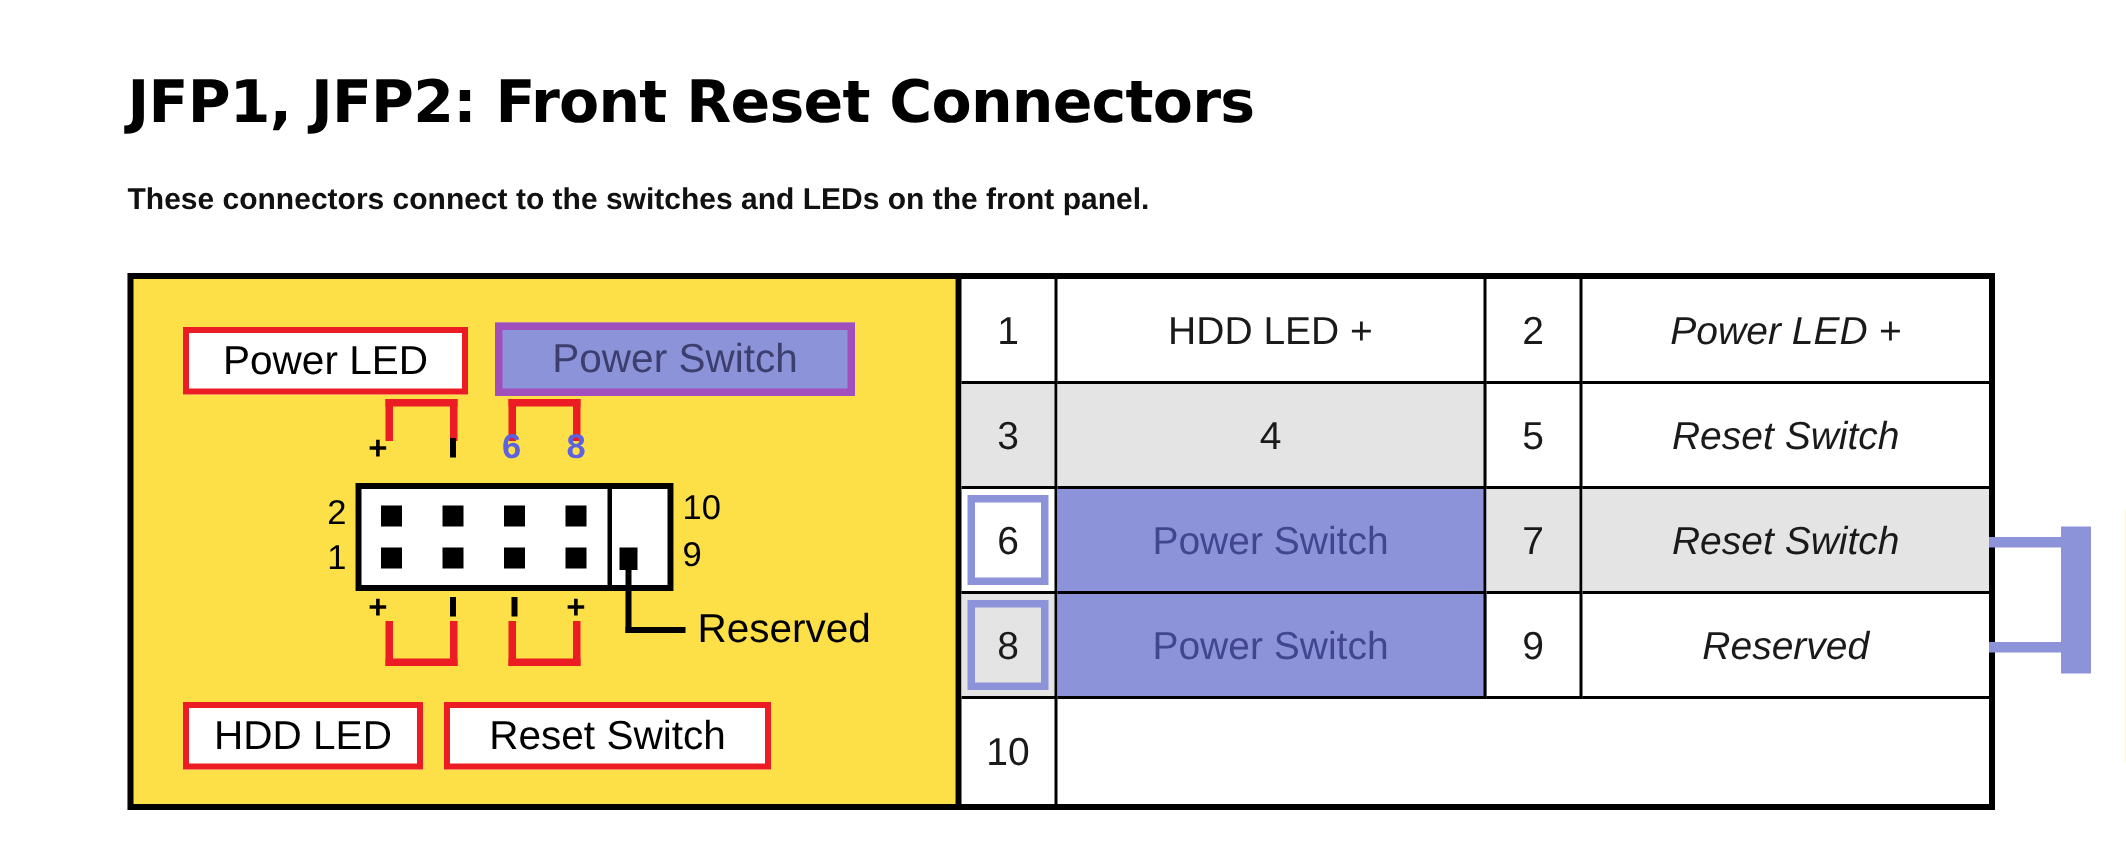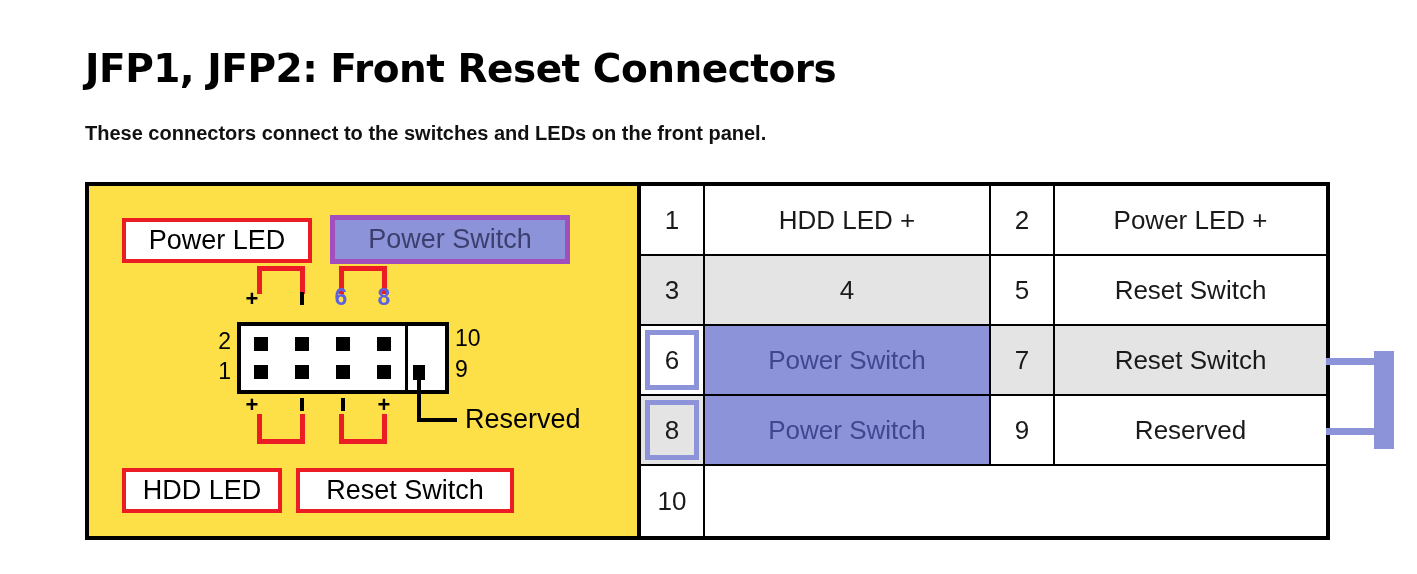--- a/index.html
+++ b/index.html
@@ -82,21 +82,21 @@
     border-left:4px solid #000;
     display:grid; grid-template-columns:64px 286px 64px 271px; grid-auto-rows:70px;
     background:#fff;
   }
   .cell {
     display:flex; align-items:center; justify-content:center;
     font-size:26px; color:#1a1a1a;
     border-right:2px solid #000; border-bottom:2px solid #000;
     position:relative; white-space:nowrap;
   }
-  .ptable .cell:nth-child(4n) { border-right:none; }
+  .ptable .cell:nth-child(4n) { border-right:none;font-style:italic; }
   .ptable .cell:nth-child(n+17) { border-bottom:none; }
   .cell.gray { background:#e4e4e4; }
   .cell.hl-fill { background:#8d93d9; color:#41468f; }
   .cell.hl-outline::after {
     content:""; position:absolute; inset:4px; border:5px solid #8d93d9; pointer-events:none;
   }
 
   
   .link-h { position:absolute; background:#8d93d9; height:7px; width:52px; left:1326px; }
   #link-top { top:358px; }

